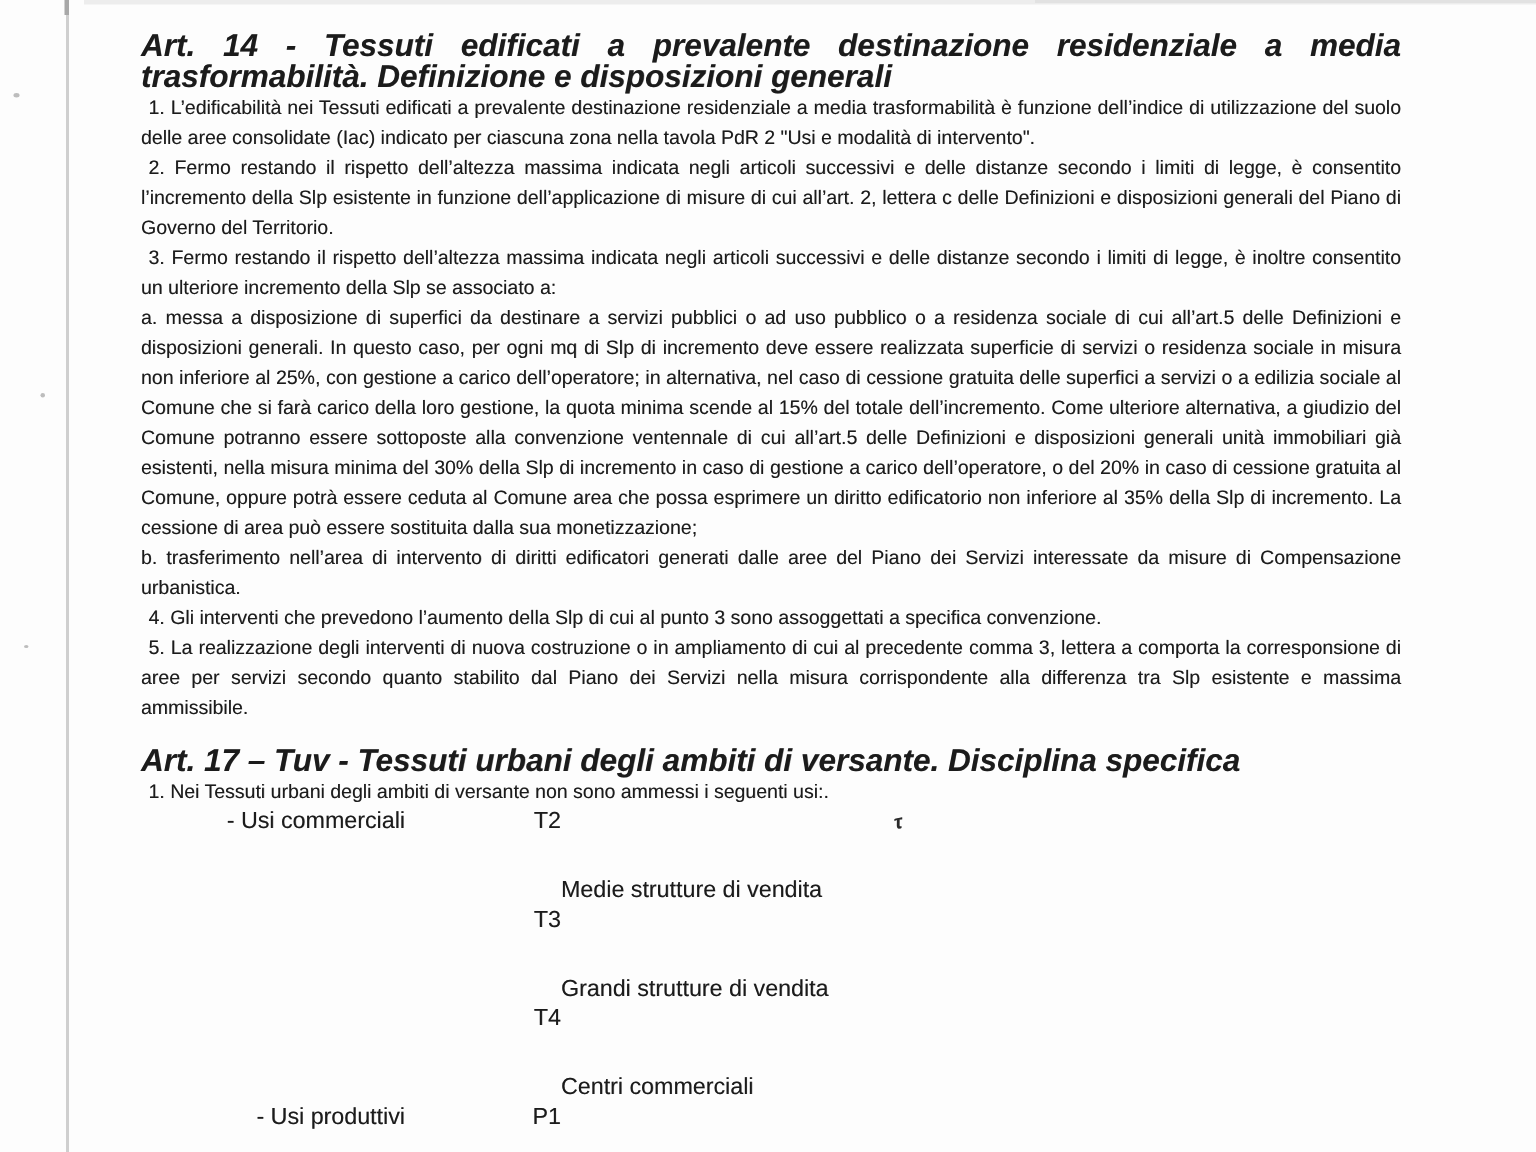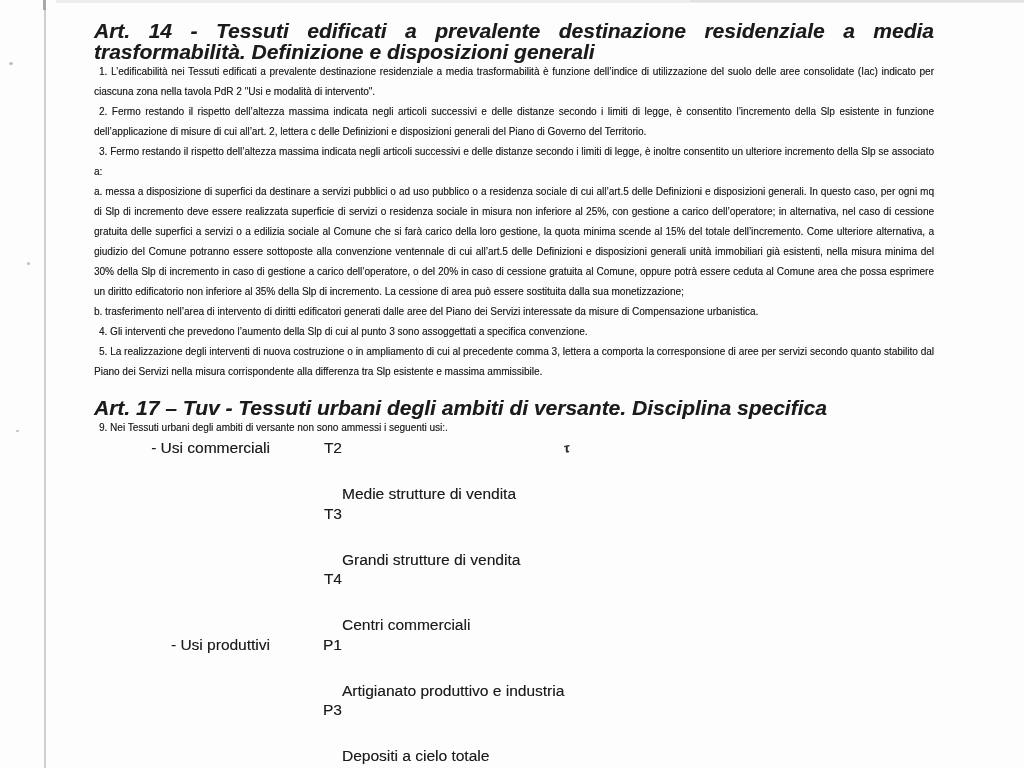--- a/index.html
+++ b/index.html
@@ -67,36 +67,36 @@
   .art-heading {
     margin: 0;
     font-size: 21px;
     line-height: 21px;
     font-weight: bold;
     font-style: italic;
     text-align: justify;
   }
   .par {
     margin: 0;
-    font-size: 10px;
+    font-size: 13px;
     line-height: 20px;
     text-align: justify;
   }
   .par.num { text-indent: 5px; }
   .section-gap { height: 15px; }
 
   .usage-table { margin: 0; text-align: right; }
   .usage-row {
     display: flex;
     font-size: 15.5px;
     line-height: 19.6px;
     white-space: nowrap;
   }
   .usage-cat  { width: 176px; flex: 0 0 auto; }
-  .usage-code { width: 72px;  flex: 0 0 auto; }
+  .usage-code { width: 72px;  flex: 0 0 auto; margin-left: 32px; }
   .usage-desc { flex: 0 0 auto; margin-top: 46px; }
   .stray-mark {
     display: inline-block;
     margin-left: 52px;
     font-size: 13px;
     font-weight: bold;
     font-style: italic;
     color: #2a2a2a;
     transform: rotate(-10deg);
   }
@@ -119,21 +119,21 @@
   <p class="par num">2. Fermo restando il rispetto dell’altezza massima indicata negli articoli successivi e delle distanze secondo i limiti di legge, è consentito l’incremento della Slp esistente in funzione dell’applicazione di misure di cui all’art. 2, lettera c delle Definizioni e disposizioni generali del Piano di Governo del Territorio.</p>
   <p class="par num">3. Fermo restando il rispetto dell’altezza massima indicata negli articoli successivi e delle distanze secondo i limiti di legge, è inoltre consentito un ulteriore incremento della Slp se associato a:</p>
   <p class="par">a. messa a disposizione di superfici da destinare a servizi pubblici o ad uso pubblico o a residenza sociale di cui all’art.5 delle Definizioni e disposizioni generali. In questo caso, per ogni mq di Slp di incremento deve essere realizzata superficie di servizi o residenza sociale in misura non inferiore al 25%, con gestione a carico dell’operatore; in alternativa, nel caso di cessione gratuita delle superfici a servizi o a edilizia sociale al Comune che si farà carico della loro gestione, la quota minima scende al 15% del totale dell’incremento. Come ulteriore alternativa, a giudizio del Comune potranno essere sottoposte alla convenzione ventennale di cui all’art.5 delle Definizioni e disposizioni generali unità immobiliari già esistenti, nella misura minima del 30% della Slp di incremento in caso di gestione a carico dell’operatore, o del 20% in caso di cessione gratuita al Comune,  oppure potrà essere ceduta al Comune area che possa esprimere un diritto edificatorio non inferiore al 35% della Slp di incremento. La cessione di area può essere sostituita dalla sua monetizzazione;</p>
   <p class="par">b. trasferimento nell’area di intervento di diritti edificatori generati dalle aree del Piano dei Servizi interessate da misure di Compensazione urbanistica.</p>
   <p class="par num">4. Gli interventi che prevedono l’aumento della Slp di cui al punto 3 sono assoggettati a specifica convenzione.</p>
   <p class="par num">5. La realizzazione degli interventi di nuova costruzione o in ampliamento di cui al precedente comma 3, lettera a comporta la corresponsione di aree per servizi secondo quanto stabilito dal Piano dei Servizi nella misura corrispondente alla differenza tra Slp esistente e massima ammissibile.</p>
 
   <div class="section-gap"></div>
 
   <h2 class="art-heading">Art. 17 – Tuv -  Tessuti urbani degli ambiti di versante. Disciplina specifica</h2>
-  <p class="par num">9. Nei Tessuti urbani degli ambiti di versante non sono ammessi i seguenti usi:.</p>
+  <p class="par num">1. Nei Tessuti urbani degli ambiti di versante non sono ammessi i seguenti usi:.</p>
 
   <div class="usage-table">
     <div class="usage-row">
       <span class="usage-cat">- Usi commerciali</span>
       <span class="usage-code">T2</span>
       <span class="usage-desc">Medie strutture di vendita</span>
       <span class="stray-mark">τ</span>
     </div>
     <div class="usage-row">
       <span class="usage-cat"></span>

